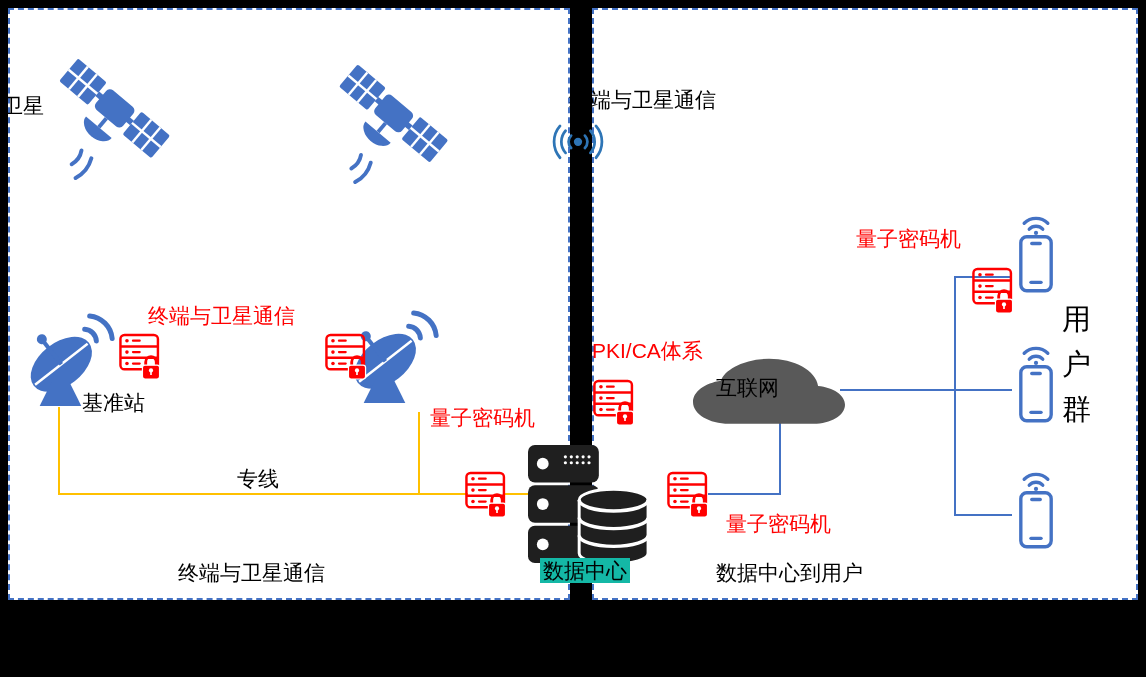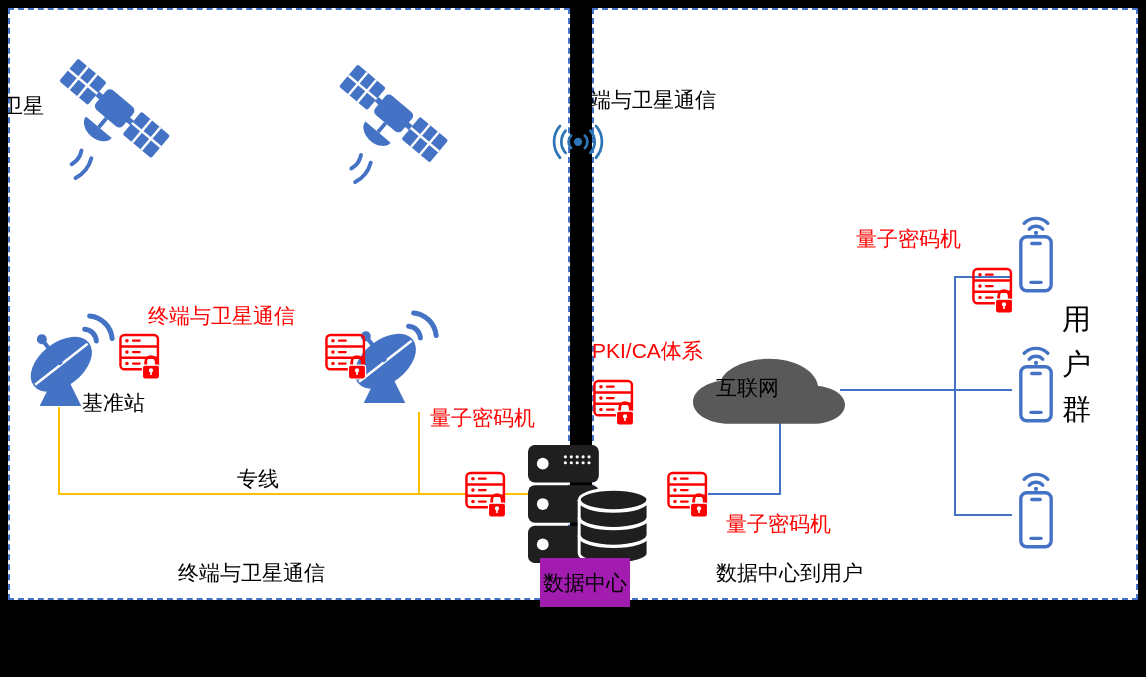--- a/index.html
+++ b/index.html
@@ -20,21 +20,21 @@
 
   .node{position:absolute;display:block}
   .lbl{
     position:absolute;
     font-size:21px;
     color:#000;
     white-space:nowrap;
     line-height:1.2;
   }
   .red{color:var(--c-red,#FF0000)}
-  .bgw{background:#a21caf;padding:12px 3px}
+  .bgw{background:#14b8a6;padding:0 3px}
   .hline,.vline{position:absolute}
   .hline{height:2px}
   .vline{width:2px}
   .orange{background:var(--c-orange,#FFC000)}
   .blueline{background:var(--c-blue,#4472C4)}
   .vtext{
     width:26px;
     white-space:normal;
     word-break:break-all;
     line-height:1.55;

